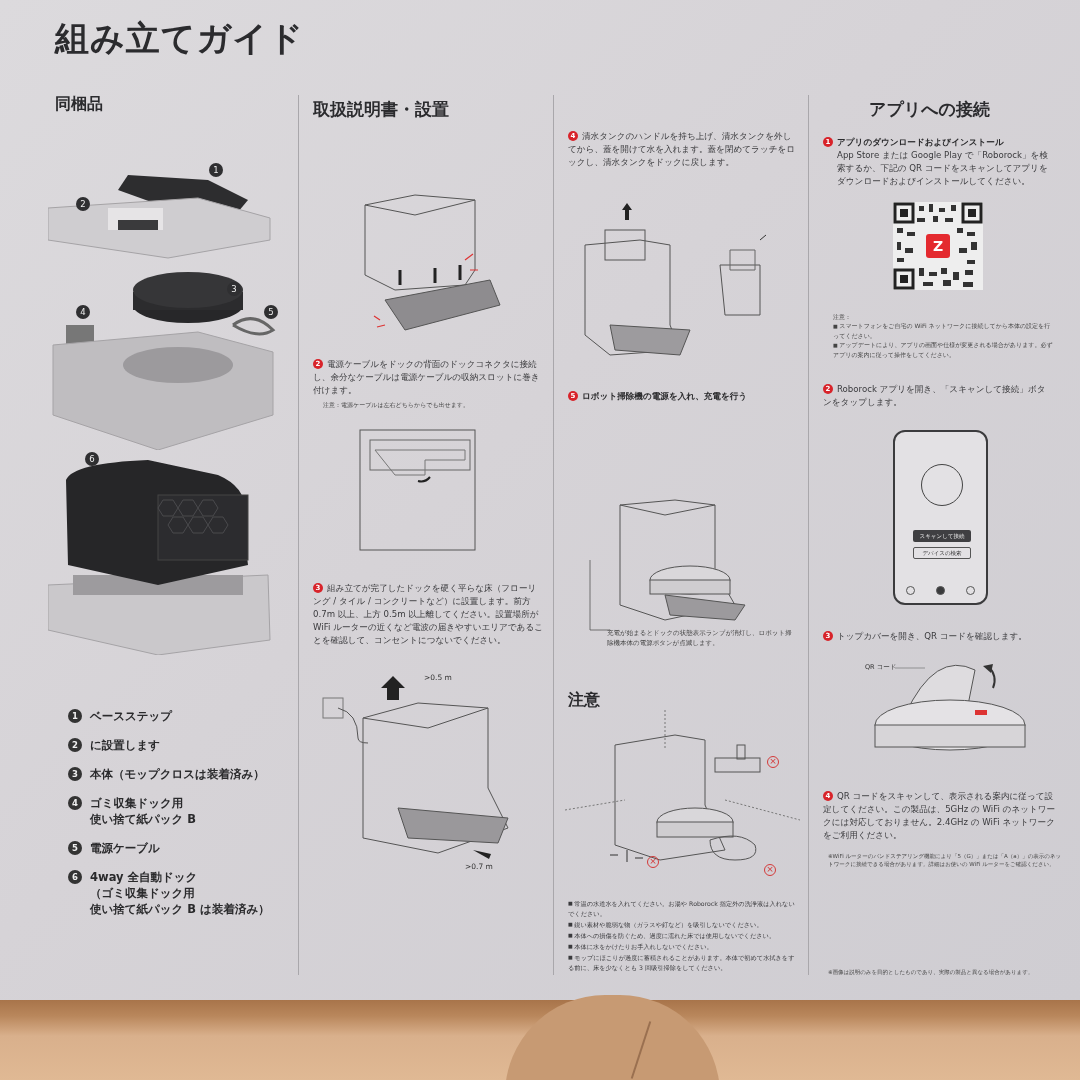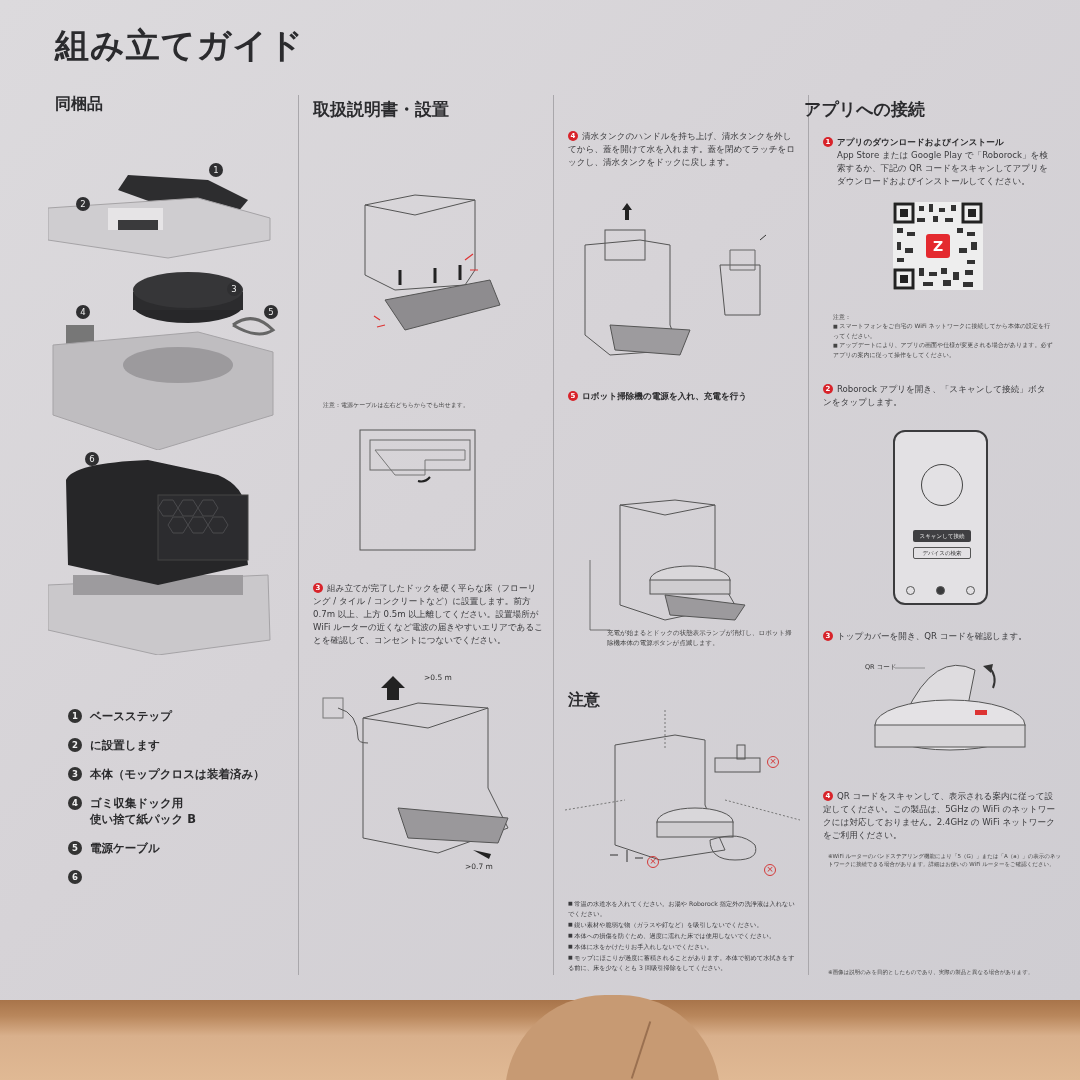--- a/index.html
+++ b/index.html
@@ -17,21 +17,21 @@
   .floor {
     position: absolute; left: 0; top: 1000px; width: 1080px; height: 80px;
     background: linear-gradient(180deg, #a8744a 0%, #b9875c 20%, #d9b08c 45%, #e0b994 100%);
   }
   .box-notch {
     position: absolute; left: 505px; top: 995px; width: 215px; height: 100px;
     background: #c79a73; border-radius: 100px 100px 0 0;
   }
   .floor-line { position:absolute; left: 640px; top: 1020px; width: 2px; height: 60px; background:#9a7050; transform: rotate(18deg); }
 
-  .main-title { position: absolute; left: 55px; top: 16px; font-size: 34px; font-weight: bold; color: #2b2b2e; letter-spacing: 1px; margin-top: 7px; }
+  .main-title { position: absolute; left: 55px; top: 16px; font-size: 34px; font-weight: bold; color: #2b2b2e; letter-spacing: 1px; }
   .col-divider { position: absolute; top: 95px; width: 1px; height: 880px; background: #a9a7ab; }
   .section-title { position: absolute; font-size: 16px; font-weight: bold; color: #2b2b2e; }
   .section-title.big { font-size: 17px; }
 
   .step { position: absolute; font-size: 8.6px; line-height: 13px; color: #3a3a3d; }
   .step .num {
     display: inline-block; width: 10px; height: 10px; border-radius: 50%;
     background: #d8232a; color: #fff; font-size: 7px; line-height: 10px; text-align: center;
     font-weight: bold; margin-right: 4px; vertical-align: 1px;
   }
@@ -135,34 +135,40 @@
       <span class="cnum">4</span>
       <span class="ctext">ゴミ収集ドック用
 使い捨て紙パック B</span>
     </div>
     <div class="contents-item">
       <span class="cnum">5</span>
       <span class="ctext">電源ケーブル</span>
     </div>
     <div class="contents-item">
       <span class="cnum">6</span>
+      <span class="ctext">4way 全自動ドック
+（ゴミ収集ドック用
+使い捨て紙パック B は装着済み）</span>
     </div>
   </div>
 
   <div class="section-title big" style="left:313px;top:98px">取扱説明書・設置</div>
 
   <svg class="ill" style="left:355px;top:190px" width="150" height="150" viewBox="0 0 150 150">
     <path d="M10,15 L60,5 L120,10 L120,80 L110,95 L40,100 L10,85 Z" fill="none" stroke="#555" stroke-width="1"></path>
     <path d="M10,15 L60,25 L120,10" fill="none" stroke="#555"></path>
     <path d="M30,110 L135,90 L145,115 L50,140 Z" fill="#8e8c8f" stroke="#555"></path>
     <path d="M45,80 v15 M80,78 v15 M105,75 v15" stroke="#222" stroke-width="3"></path>
     <path d="M110,70 l8,-6 M115,80 l8,0" stroke="#d33" stroke-width="1.2"></path>
     <path d="M25,130 l-6,-4 M30,135 l-8,2" stroke="#d33" stroke-width="1.2"></path>
   </svg>
 
+  <div class="step" style="left:313px;top:358px;width:228px">
+    <span class="num">2</span><span>電源ケーブルをドックの背面のドックコネクタに接続し、余分なケーブルは電源ケーブルの収納スロットに巻き付けます。</span>
+  </div>
   <div class="note" style="left:323px;top:400px;width:220px">注意：電源ケーブルは左右どちらからでも出せます。</div>
   <svg class="ill" style="left:355px;top:425px" width="130" height="130" viewBox="0 0 130 130">
     <rect x="5" y="5" width="115" height="120" fill="none" stroke="#555"></rect>
     <rect x="15" y="15" width="100" height="30" fill="none" stroke="#666"></rect>
     <path d="M20,25 h90 v10 h-40 v15 h-30 z" fill="none" stroke="#777"></path>
     <path d="M75,52 q-5,6 -12,4" fill="none" stroke="#222" stroke-width="2"></path>
   </svg>
 
   <div class="step" style="left:313px;top:582px;width:230px">
     <span class="num">3</span><span>組み立てが完了したドックを硬く平らな床（フローリング / タイル / コンクリートなど）に設置します。前方 0.7m 以上、上方 0.5m 以上離してください。設置場所が WiFi ルーターの近くなど電波の届きやすいエリアであることを確認して、コンセントにつないでください。</span>
@@ -224,21 +230,21 @@
   <div class="bullets" style="left:568px;top:898px;width:230px">
     <ul>
       <li>常温の水道水を入れてください。お湯や Roborock 指定外の洗浄液は入れないでください。</li>
       <li>鋭い素材や脆弱な物（ガラスや釘など）を吸引しないでください。</li>
       <li>本体への損傷を防ぐため、過度に濡れた床では使用しないでください。</li>
       <li>本体に水をかけたりお手入れしないでください。</li>
       <li>モップにほこりが過度に蓄積されることがあります。本体で初めて水拭きをする前に、床を少なくとも 3 回吸引掃除をしてください。</li>
     </ul>
   </div>
 
-  <div class="section-title big" style="left:804px;top:98px">アプリへの接続</div>
+  <div class="section-title big" style="left:869px;top:98px">アプリへの接続</div>
 
   <div class="step" style="left:823px;top:136px;width:230px">
     <span class="num">1</span><span class="head">アプリのダウンロードおよびインストール</span>
     <span class="indent">App Store または Google Play で「Roborock」を検索するか、下記の QR コードをスキャンしてアプリをダウンロードおよびインストールしてください。</span>
   </div>
 
   <div class="qr">
     <svg width="90" height="88" viewBox="0 0 90 88">
       <rect x="2" y="2" width="18" height="18" fill="none" stroke="#222" stroke-width="3"></rect>
       <rect x="7" y="7" width="8" height="8" fill="#222"></rect>

